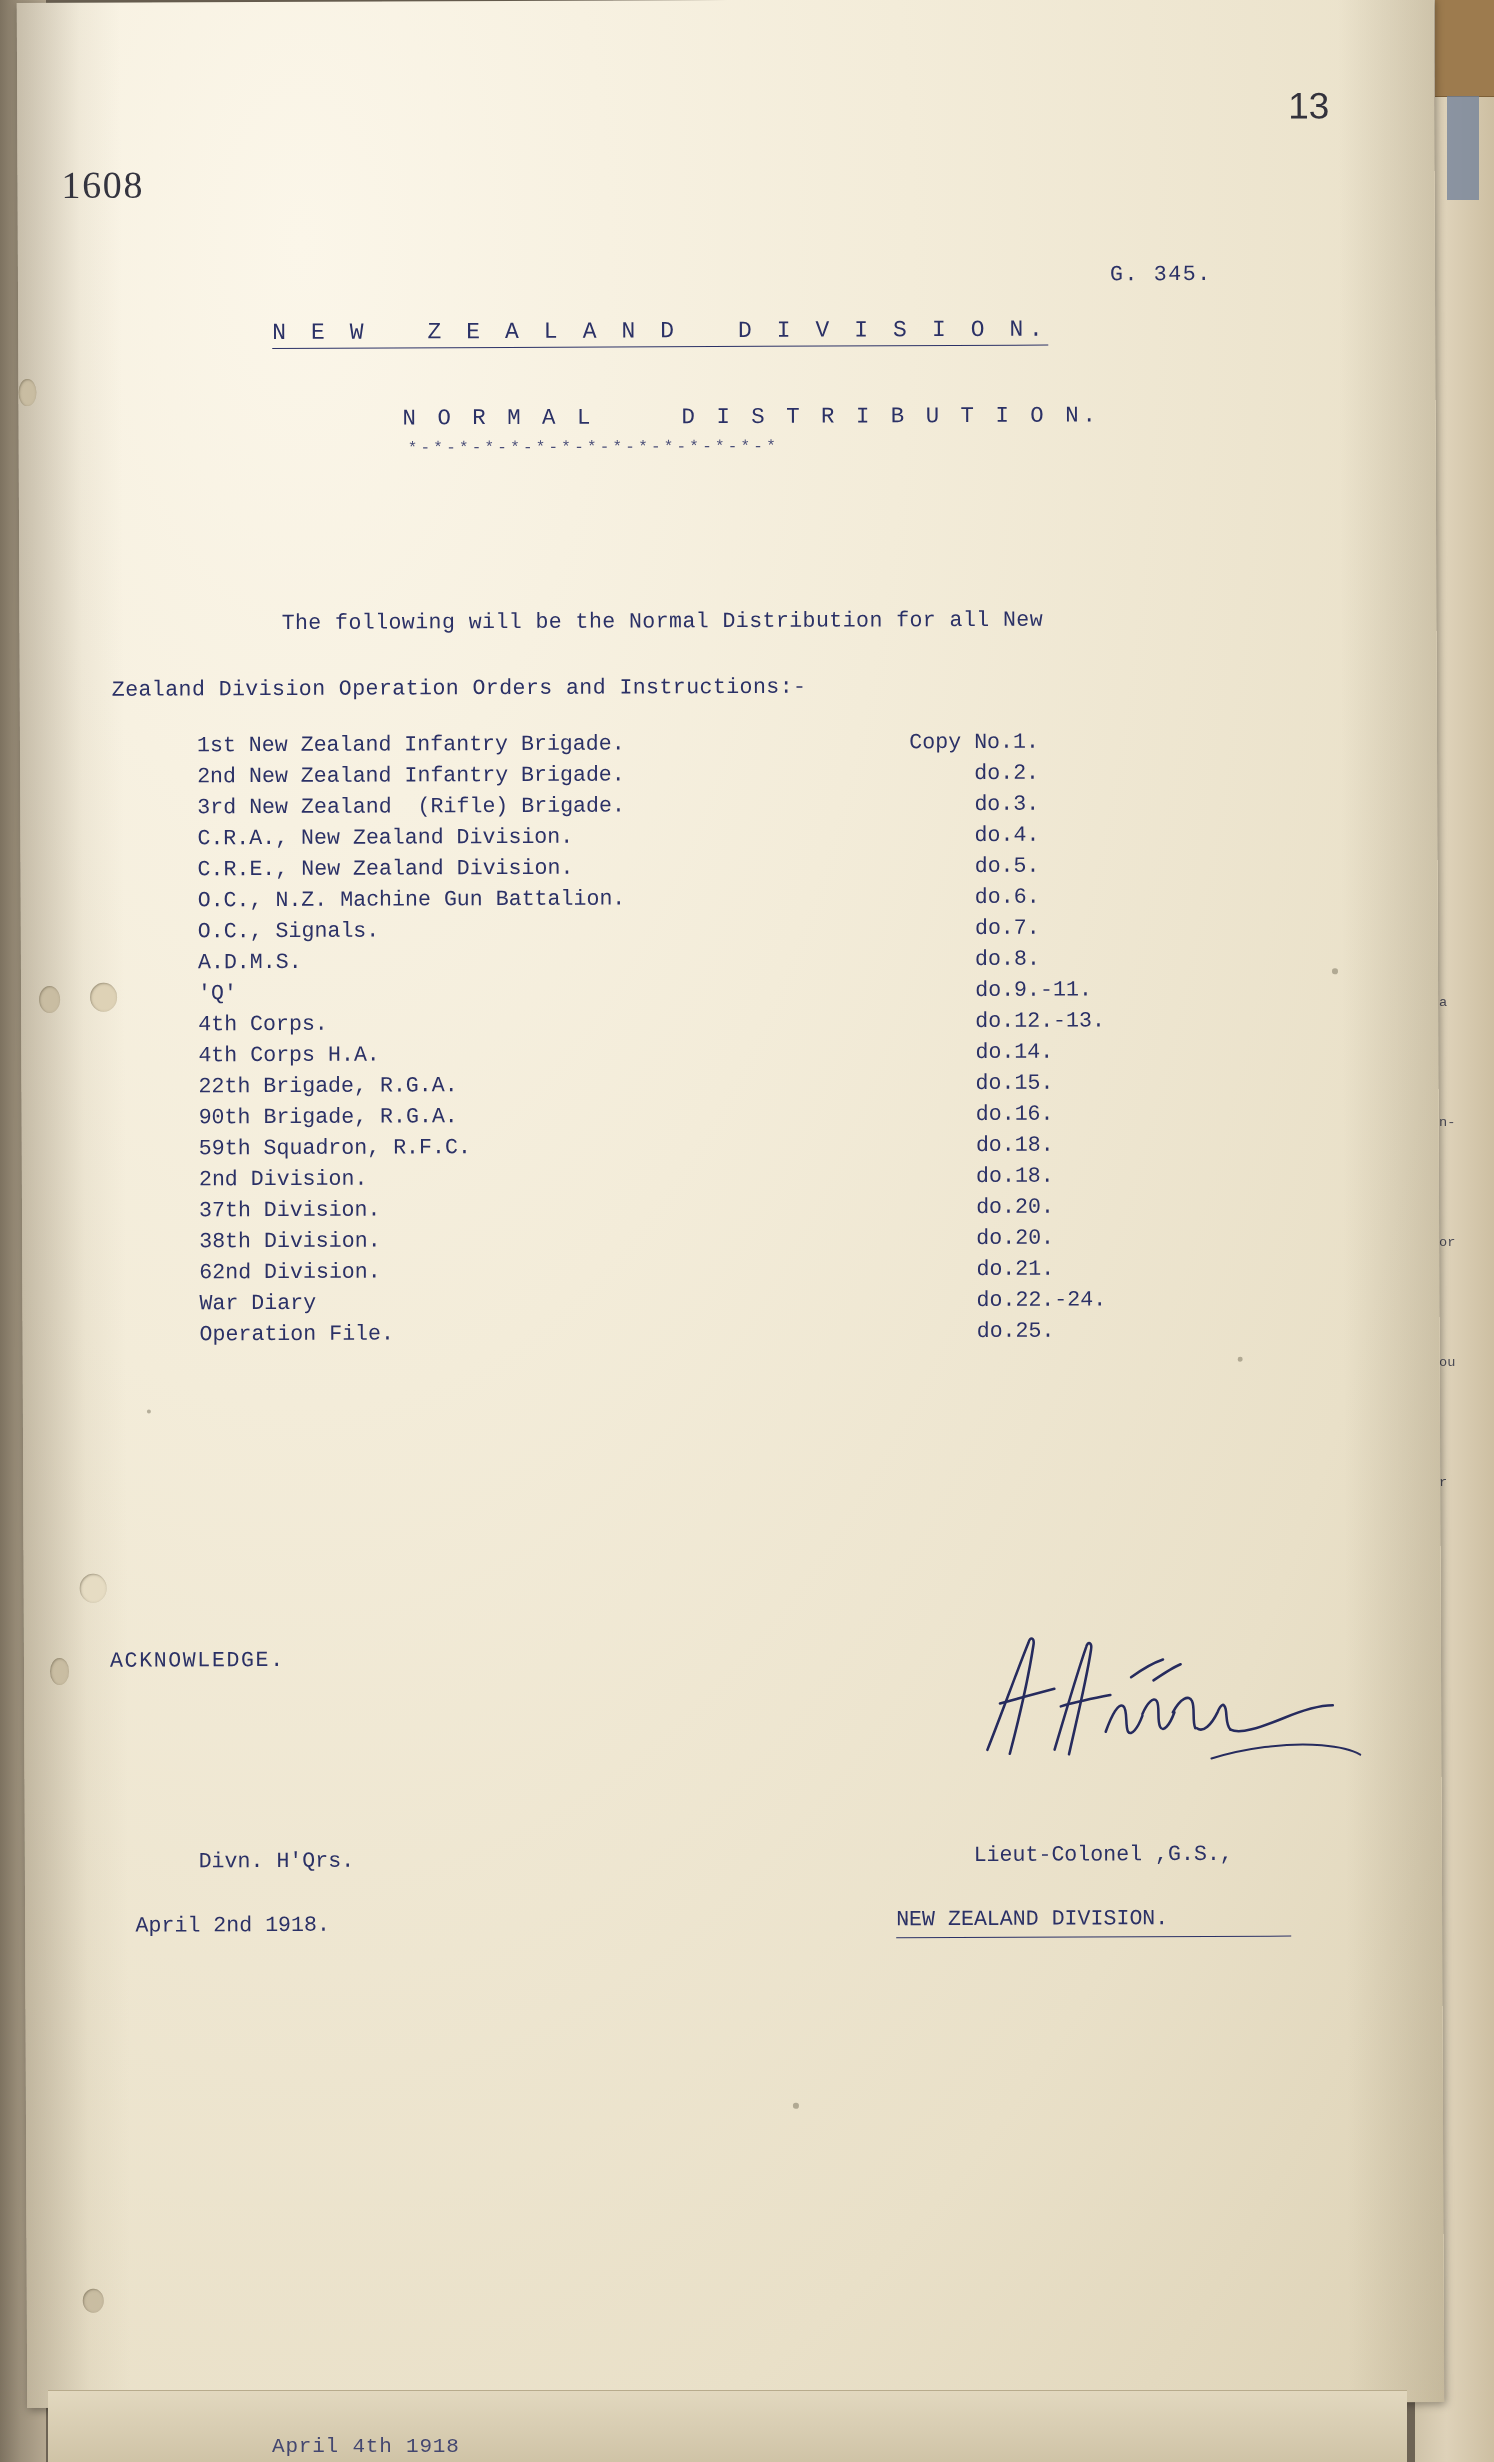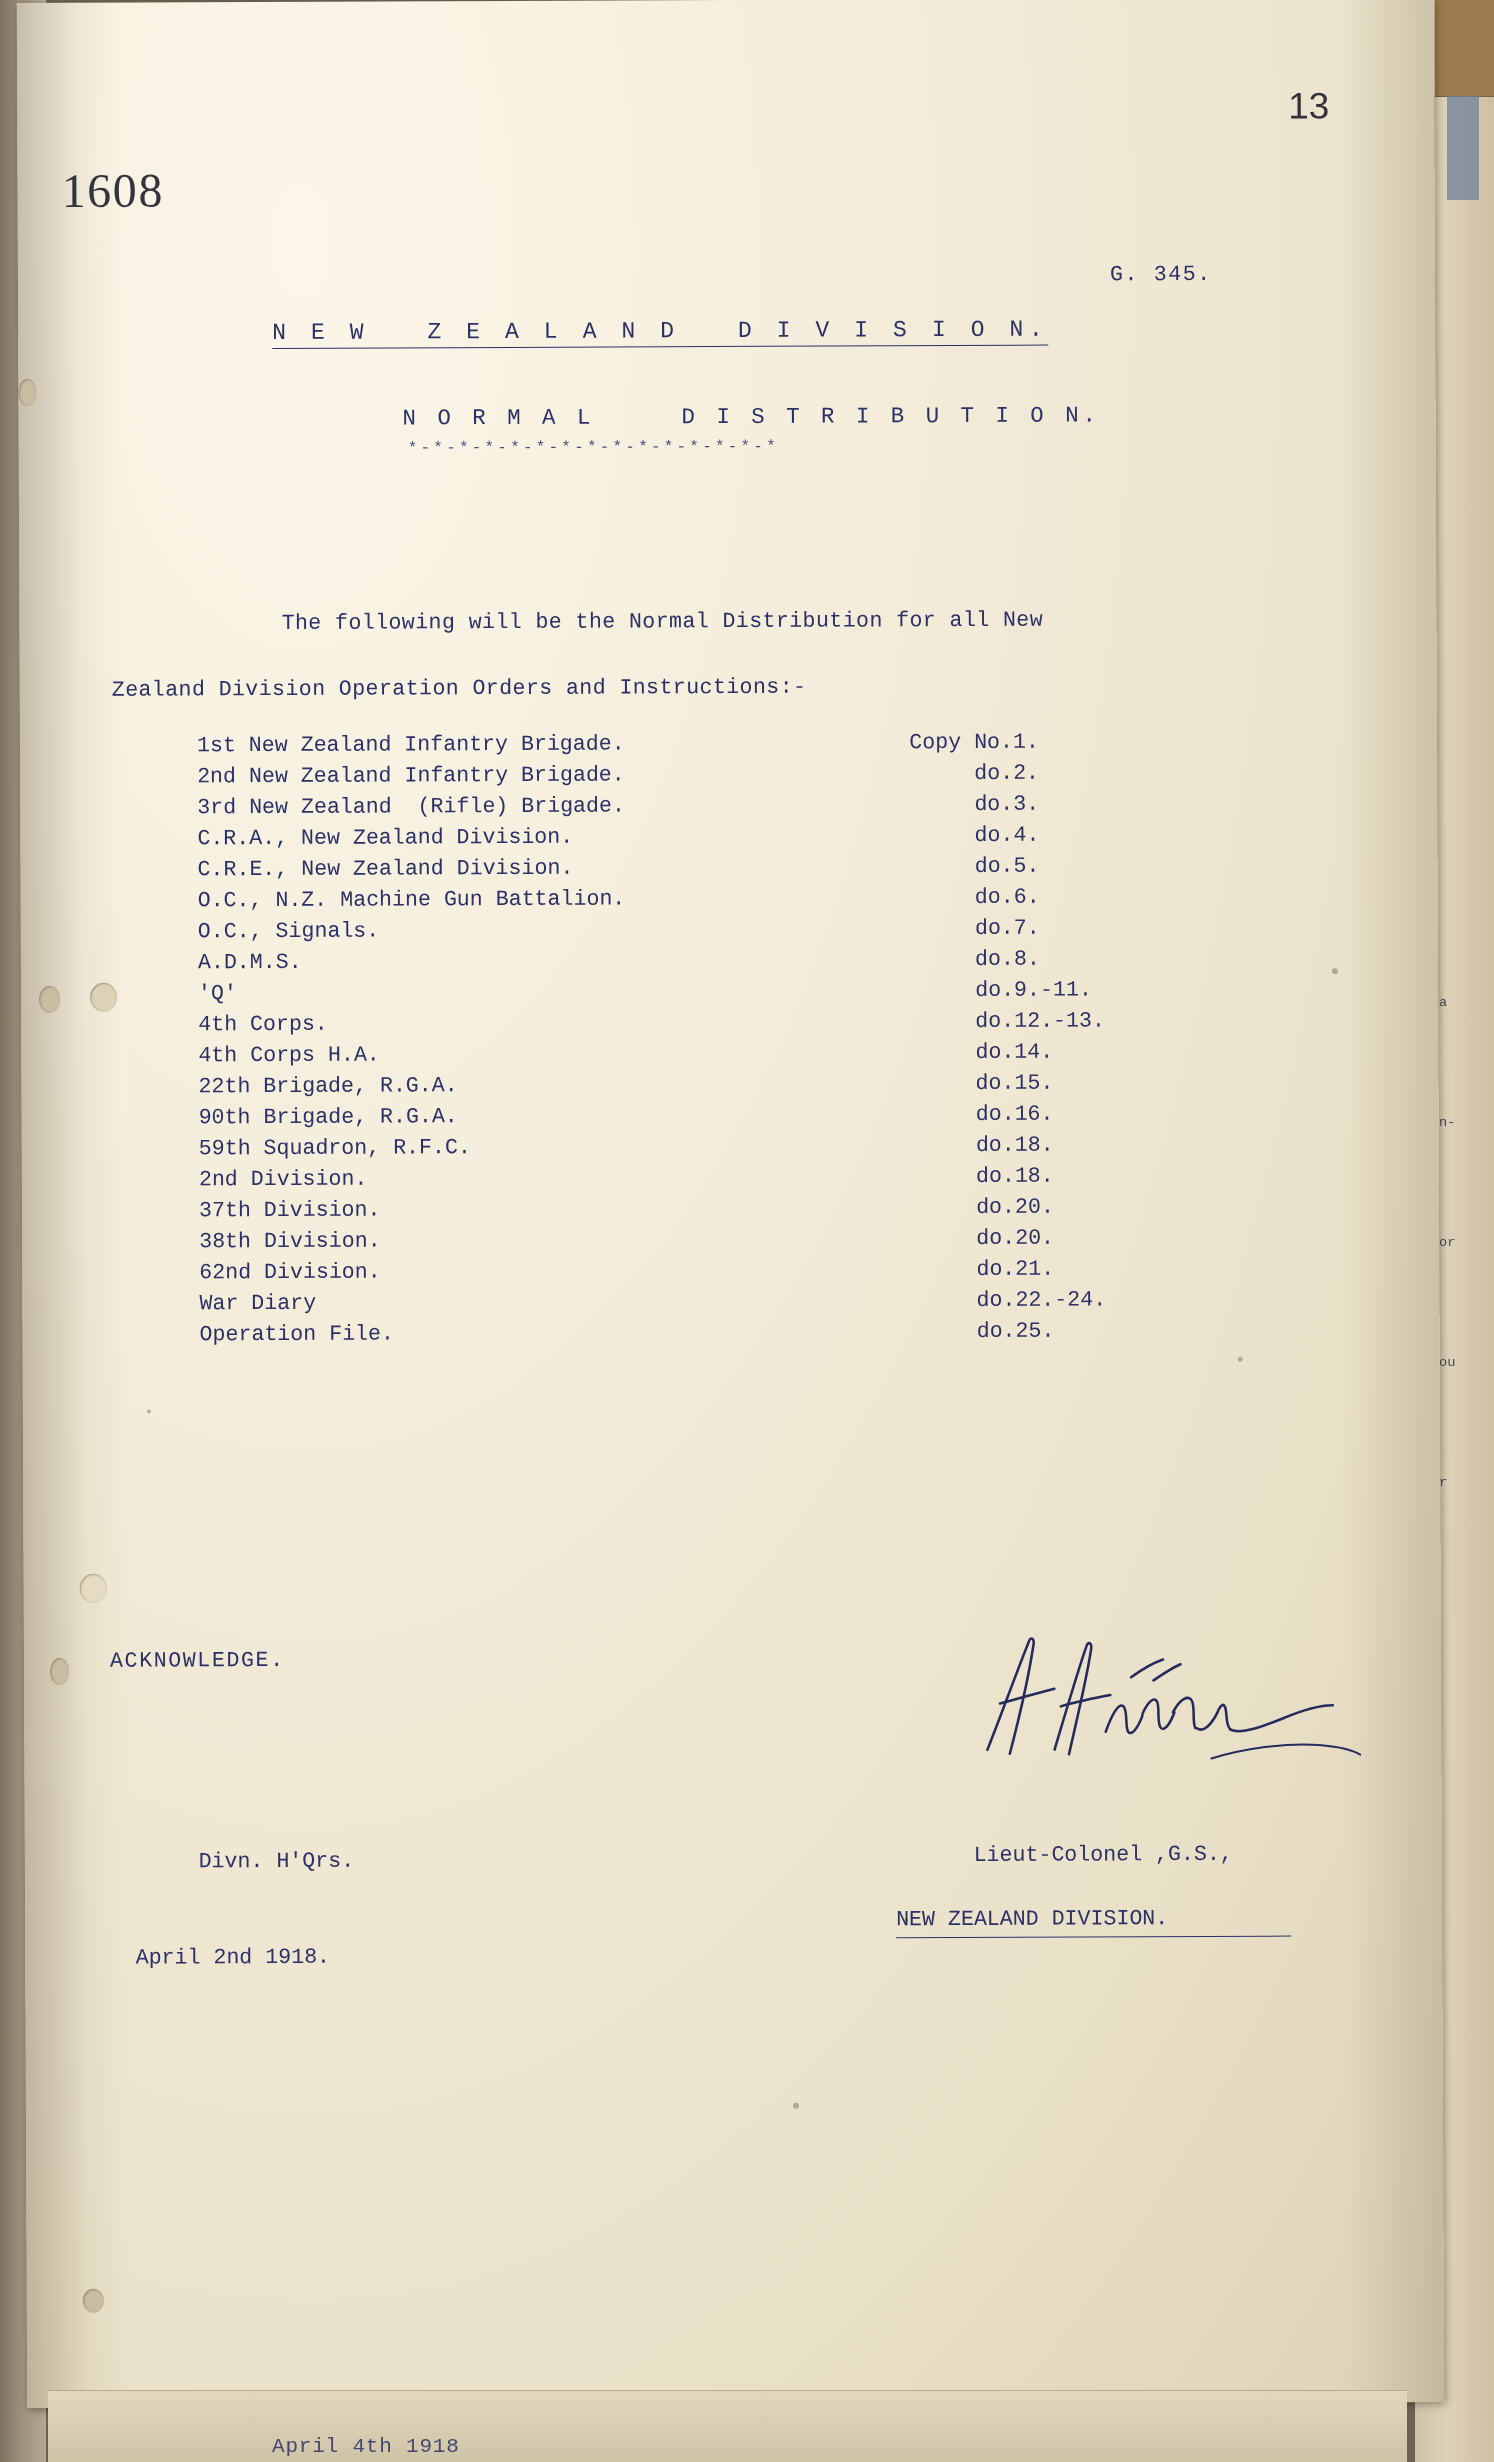--- a/index.html
+++ b/index.html
@@ -137,21 +137,21 @@
   .page-number {
     top: 88px;
     left: 1271px;
     font-size: 37px;
     color: #33323c;
     font-family: Liberation Sans, sans-serif;
   }
   .stamp-number {
     top: 160px;
     left: 44px;
-    font-size: 48px;
+    font-size: 38px;
     color: #34343f;
     font-family: "Liberation Serif", serif;
     letter-spacing: 1.6px;
   }
   .ref-code {
     top: 264px;
     left: 1092px;
     font-size: 21.6px;
     letter-spacing: 1.6px;
   }
@@ -207,21 +207,21 @@
     left: 86px;
     font-size: 21.6px;
     letter-spacing: 1.6px;
   }
   .divn-hq {
     top: 1811px;
     left: 96px;
     font-size: 21.6px;
     line-height: 32px;
   }
-  .divn-hq .l2 { display: block; margin-left: 14.4px; margin-top: 32px; }
+  .divn-hq .l2 { display: block; margin-left: 14.4px; }
   .sig-title {
     top: 1808px;
     left: 871px;
     font-size: 21.6px;
     line-height: 32px;
   }
   .sig-title .l2 {
     display: block;
     border-bottom: 1.6px solid #2b3166;
     padding-bottom: 1.6px;

